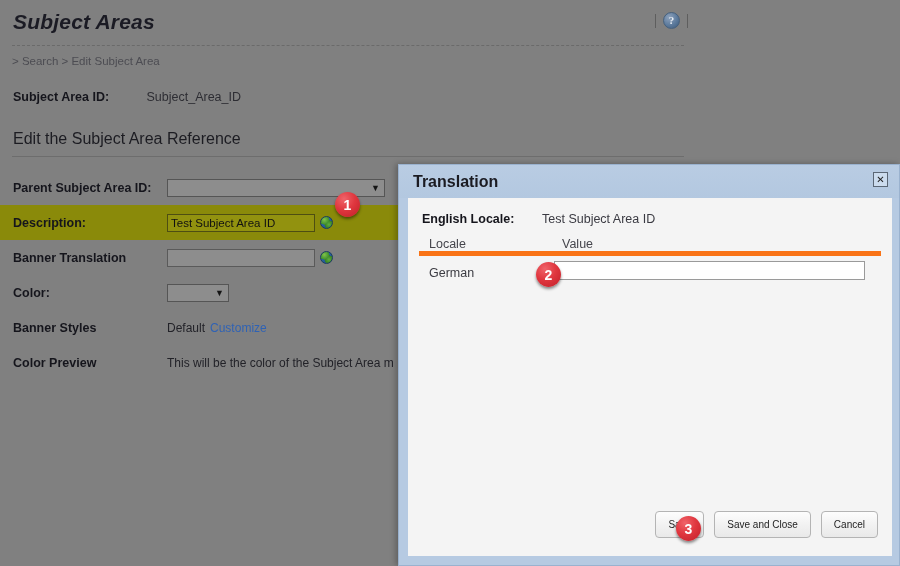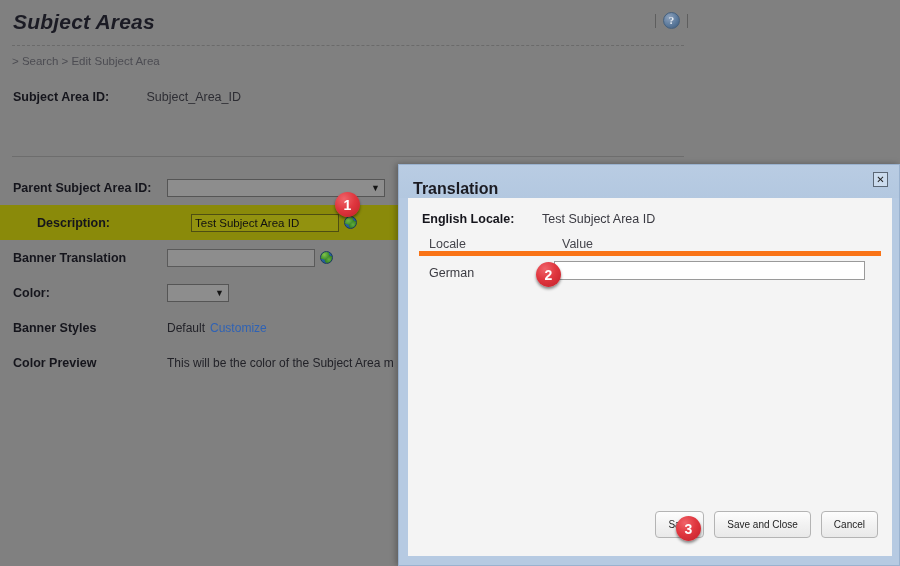--- a/index.html
+++ b/index.html
@@ -107,21 +107,20 @@
     width: 700px;
   }
   .form-row {
     position: relative;
     height: 35px;
     display: flex;
     align-items: center;
   }
   .form-row.highlight {
     background: #8a8a0a;
-    padding-left: 24px;
   }
   .row-label {
     width: 167px;
     padding-left: 13px;
     box-sizing: border-box;
     font-size: 12.5px;
     font-weight: bold;
     color: #15151c;
   }
   .row-field {
@@ -230,21 +229,21 @@
     border: 1px solid #9ab2cf;
     box-sizing: border-box;
     box-shadow: -2px 0 6px rgba(0,0,0,0.28);
     z-index: 50;
   }
   .dialog-titlebar {
     position: relative;
     height: 33px;
     background: linear-gradient(to bottom, #b9cce3 0%, #b3c8e0 100%);
     display: flex;
-    align-items: flex-end;
+    align-items: center;
   }
   .dialog-title {
     margin-left: 14px;
     font-size: 16px;
     font-weight: bold;
     color: #1b1b22;
   }
   .dialog-close {
     position: absolute;
     right: 11px; top: 7px;
@@ -359,20 +358,21 @@
 
   <div class="header-rule"></div>
 
   <div class="breadcrumb">&gt; Search &gt; Edit Subject Area</div>
 
   <div class="sa-row">
     <span class="sa-label">Subject Area ID:</span>
     <span class="sa-value">Subject_Area_ID</span>
   </div>
 
+  <div class="section-title">Edit the Subject Area Reference</div>
   <div class="section-rule"></div>
 
   <div class="form">
 
     <div class="form-row">
       <div class="row-label">Parent Subject Area ID:</div>
       <div class="row-field">
         <span class="combo-wrap">
           <select class="combo combo-parent"></select>
           <span class="combo-arrow">▼</span>

